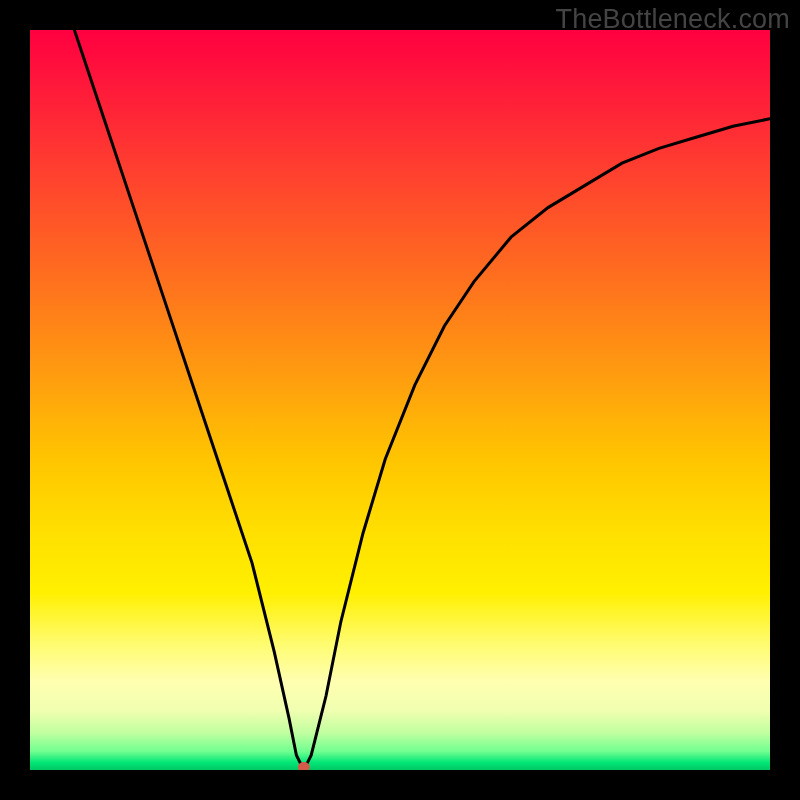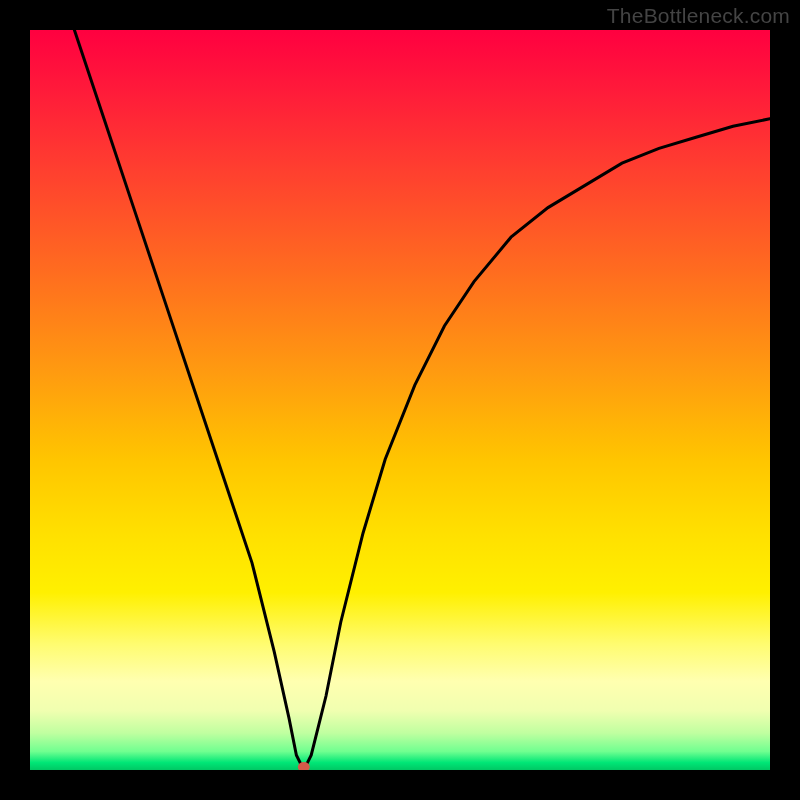--- a/index.html
+++ b/index.html
@@ -46,21 +46,21 @@
     left: 0;
     top: 0;
     width: 740px;
     height: 740px;
   }
   .watermark {
     position: absolute;
     top: 4px;
     right: 10px;
     color: #444;
-    font-size: 21px;
+    font-size: 27px;
     font-weight: 500;
     letter-spacing: 0.2px;
     user-select: none;
   }
 </style>
 </head>
 <body>
 
 <div class="frame">
   <div class="plot-area">

